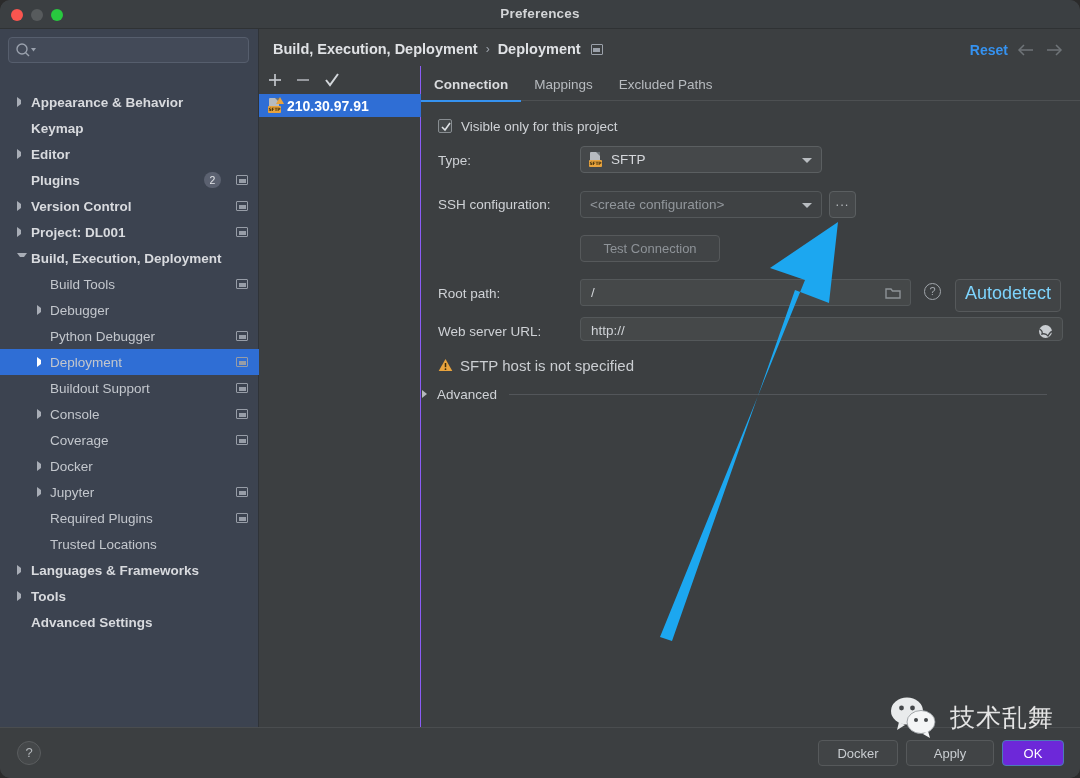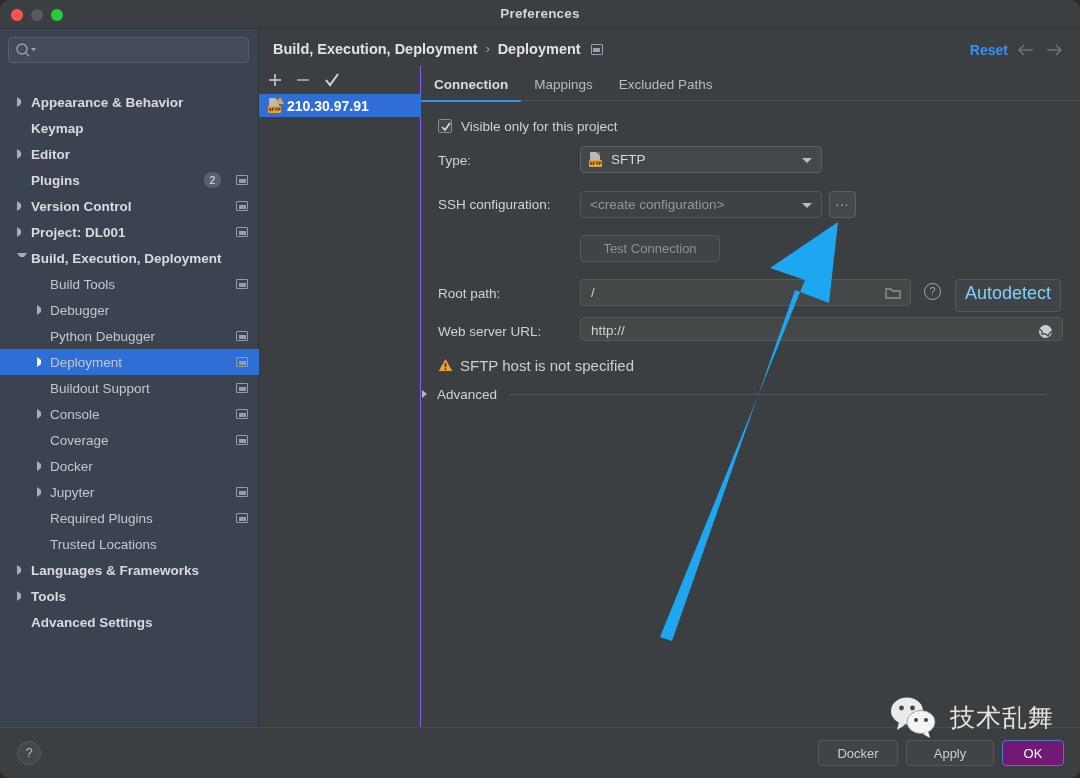--- a/index.html
+++ b/index.html
@@ -277,21 +277,21 @@
     font-size: 13px; color: #b3b7bb; text-align: center; line-height: 22px;
   }
   .btm-btn {
     position: absolute; top: 12px; height: 26px;
     border-radius: 4px; font-size: 13px; text-align: center; line-height: 25px;
   }
   #cancel-btn { right: 182px; width: 80px; background: #414446;
                 border: 1px solid #56595b; color: #c9cdd1; }
   #apply-btn  { right: 86px; width: 88px; background: #414446;
                 border: 1px solid #56595b; color: #c9cdd1; }
-  #ok-btn     { right: 16px; width: 62px; background: #701a75;
+  #ok-btn     { right: 16px; width: 62px; background: #6d28d9;
                 border: 1px solid #4b7cb5; color: #ffffff; }
 
   
   #watermark {
     position: absolute; right: 26px; bottom: 40px;
     display: flex; align-items: center; gap: 8px;
     pointer-events: none;
   }
   #wm-text {
     font-size: 25px; color: #e5e5e5; font-weight: normal;

